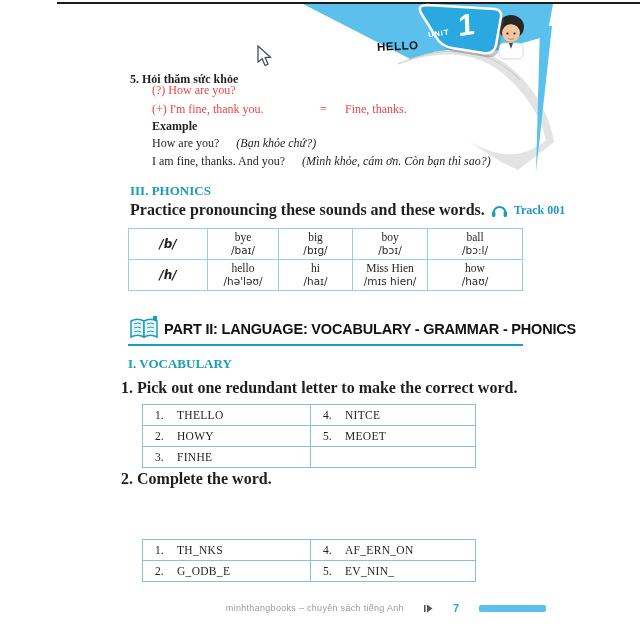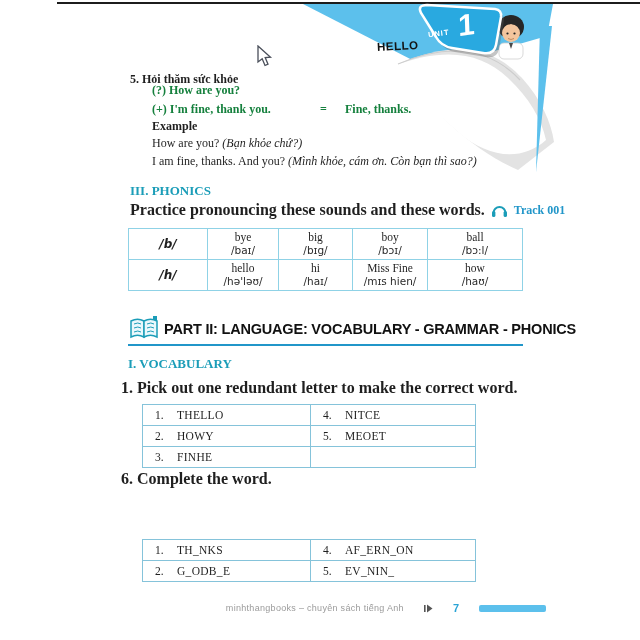--- a/index.html
+++ b/index.html
@@ -8,24 +8,24 @@
   .topline{position:absolute;left:57px;top:2px;width:583px;height:2px;background:#1c1c1c;}
   .decor{position:absolute;left:0;top:0;}
   .hello{position:absolute;left:377px;top:40px;font-family:"Liberation Sans","DejaVu Sans",sans-serif;
          font-weight:900;font-size:11.5px;letter-spacing:.5px;color:#141414;transform:rotate(-3deg);}
   .unit-word{position:absolute;left:428px;top:29px;font-family:"Liberation Sans",sans-serif;
          font-weight:bold;font-size:7.5px;letter-spacing:1px;color:#fff;transform:rotate(-7deg);}
   .unit-num{position:absolute;left:458px;top:8px;font-family:"Liberation Sans",sans-serif;
          font-weight:bold;font-size:30px;color:#fff;transform:rotate(-8deg) skewX(-6deg);}
   .cursor{position:absolute;left:257px;top:45px;}
   .h-bold{font-weight:bold;font-size:12.5px;margin-top:11px;}
-  .tealbold{color:#15803d;font-weight:bold;font-size:12px;}
+  .tealbold{color:#ef4444;font-weight:normal;font-size:12px;}
   .sec-head{position:absolute;font-weight:bold;font-size:13px;color:#1b9db8;}
   .body-line{position:absolute;font-size:12px;}
-  .it{font-style:italic;}
+  .it{font-style:italic;margin-left:14px;}
   .instr{position:absolute;font-weight:bold;font-size:16px;}
   .practice-row{position:absolute;left:130px;top:201px;display:flex;align-items:center;gap:6px;}
   .practice-row .txt{font-weight:bold;font-size:16px;}
   .track{font-weight:bold;font-size:12px;color:#2196c9;}
   table{border-collapse:collapse;table-layout:fixed;}
   .phon-table{position:absolute;left:128px;top:228px;}
   .phon-table td{border:1px solid #8fd2e6;text-align:center;vertical-align:middle;height:30px;padding:0;}
   .phon-table td.sound{font-family:"DejaVu Sans",sans-serif;font-weight:bold;font-style:italic;font-size:12px;}
   .phon-word{font-size:11.5px;line-height:13px;display:block;}
   .phon-ipa{font-family:"DejaVu Sans",sans-serif;font-size:10.5px;line-height:13px;display:block;color:#2a2a2a;}
@@ -138,21 +138,21 @@
       <td class="sound">/h/</td>
       <td>
             <span class="phon-word">hello</span>
             <span class="phon-ipa">/hə'ləʊ/</span>
           </td>
       <td>
             <span class="phon-word">hi</span>
             <span class="phon-ipa">/haɪ/</span>
           </td>
       <td>
-            <span class="phon-word">Miss Fine</span>
+            <span class="phon-word">Miss Hien</span>
             <span class="phon-ipa">/mɪs hien/</span>
           </td>
       <td>
             <span class="phon-word">how</span>
             <span class="phon-ipa">/haʊ/</span>
           </td>
     </tr>
   </tbody>
     </table>
 
@@ -182,21 +182,21 @@
       <td><span class="num">2.</span><span class="w">HOWY</span></td>
       <td><span class="num">5.</span><span class="w">MEOET</span></td>
     </tr>
     <tr>
       <td><span class="num">3.</span><span class="w">FINHE</span></td>
       <td></td>
     </tr>
   </tbody>
     </table>
 
-  <div class="instr" style="left:121px;top:470px;">6. Complete the word.</div>
+  <div class="instr" style="left:121px;top:470px;">2. Complete the word.</div>
   <table class="vocab-table" style="left:142px;top:495px;margin-top:44px;">
     <colgroup>
         <col style="width:168px">
         <col style="width:165px">
       </colgroup>
     <tbody>
         <tr>
       <td><span class="num">1.</span><span class="w">TH_NKS</span></td>
       <td><span class="num">4.</span><span class="w">AF_ERN_ON</span></td>
     </tr>

